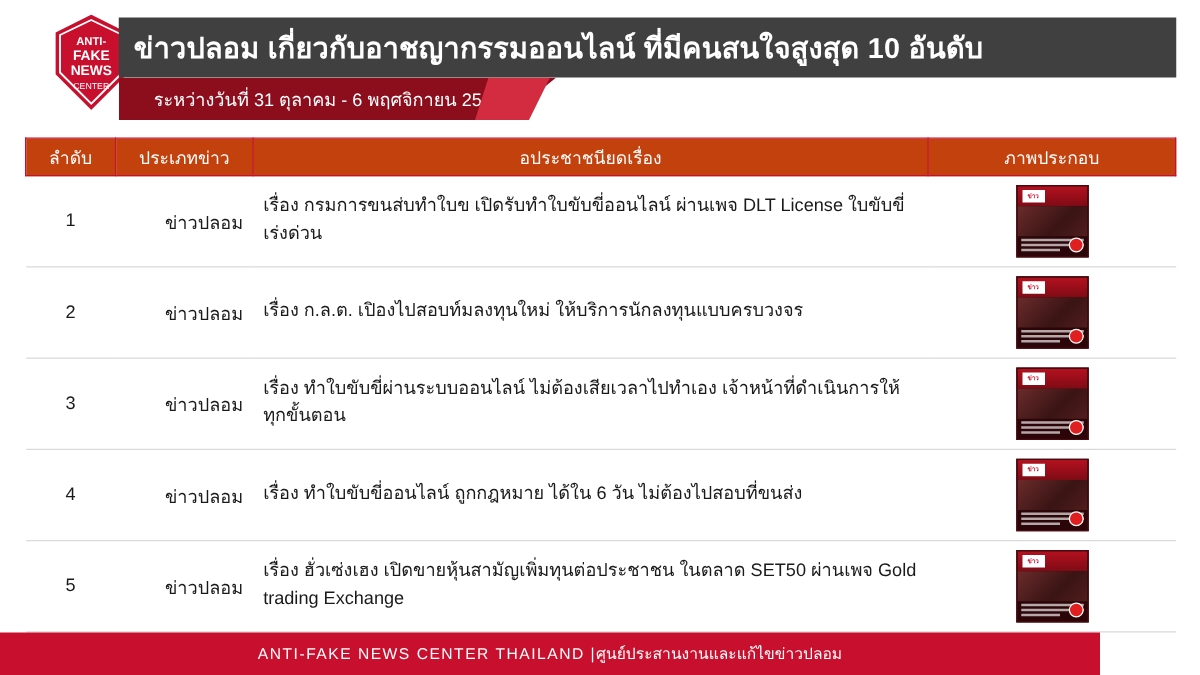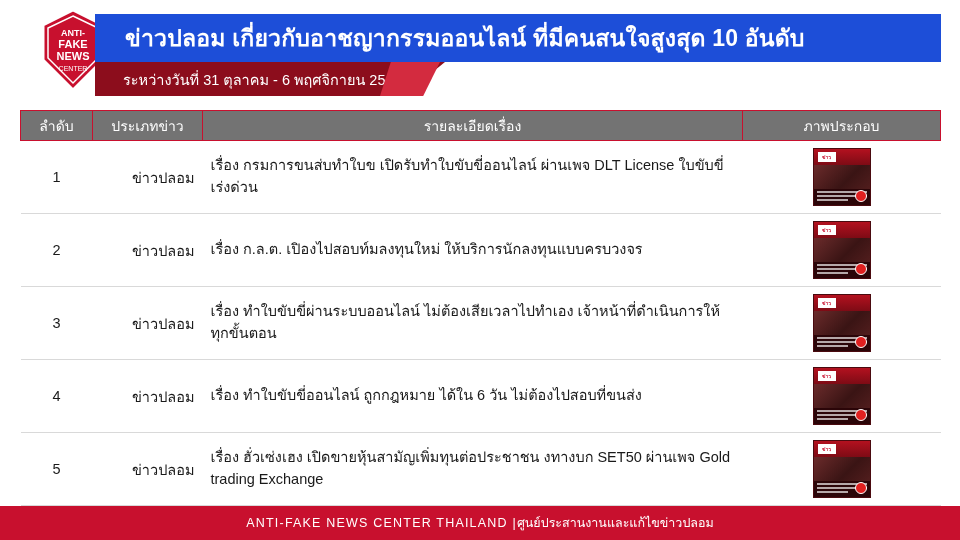--- a/index.html
+++ b/index.html
@@ -14,24 +14,24 @@
     position: relative;
     width: 960px; height: 540px;
     background: #ffffff;
   }
 
   
   .header-bar {
     position: absolute;
     left: 95px; top: 14px;
     width: 846px; height: 48px;
-    background: #1d4ed8;
+    background: #404040;
     display: flex;
     align-items: center;
-    padding-left: 30px;
+    padding-left: 12px;
   }
   .header-bar .title {
     color: #ffffff;
     font-size: 23px;
     font-weight: bold;
     letter-spacing: 0.2px;
     white-space: nowrap;
   }
   .header-bar:after {
     content: "";
@@ -76,21 +76,21 @@
     position: absolute;
     left: 20px; top: 110px;
     width: 920px;
   }
   table.newstable {
     border-collapse: collapse;
     width: 920px;
     table-layout: fixed;
   }
   table.newstable thead th {
-    background: #737373;
+    background: #c2410c;
     color: #ffffff;
     font-size: 14px;
     font-weight: normal;
     height: 30px;
     padding: 0 6px;
     text-align: center;
     vertical-align: middle;
     border: 1px solid #c8102e;
   }
   th.col-rank   { width: 72px; }
@@ -173,21 +173,21 @@
     width: 12px; height: 12px;
     border-radius: 50%;
     background: #e02020;
     border: 1px solid #ffffff;
   }
 
   
   .footer {
     position: absolute;
     left: 0; bottom: 0;
-    width: 960px; height: 34px;
+    width: 880px; height: 34px;
     background: #c8102e;
     display: flex;
     align-items: center;
     justify-content: center;
   }
   .footer .ftext {
     color: #ffffff;
     font-size: 12.5px;
     letter-spacing: 1.2px;
   }
@@ -217,21 +217,21 @@
     <span class="subtitle">ระหว่างวันที่ 31 ตุลาคม - 6 พฤศจิกายน 2568</span>
   </div>
   <div class="header-accent"></div>
 
   <div class="table-wrap">
     <table class="newstable">
       <thead>
         <tr>
           <th class="col-rank">ลำดับ</th>
           <th class="col-type">ประเภทข่าว</th>
-          <th class="col-detail">รายละเอียดเรื่อง</th>
+          <th class="col-detail">อประชาชนียดเรื่อง</th>
           <th class="col-image">ภาพประกอบ</th>
         </tr>
       </thead>
       <tbody>
 
         <tr>
           <td class="rank">1</td>
           <td class="type">ข่าวปลอม</td>
           <td class="detail">เรื่อง กรมการขนส่บทำใบข เปิดรับทำใบขับขี่ออนไลน์ ผ่านเพจ DLT License ใบขับขี่เร่งด่วน</td>
           <td class="image">
@@ -302,21 +302,21 @@
                 <i class="short"></i>
               </div>
               <div class="stamp"></div>
             </div>
           </td>
         </tr>
 
         <tr>
           <td class="rank">5</td>
           <td class="type">ข่าวปลอม</td>
-          <td class="detail">เรื่อง ฮั่วเซ่งเฮง เปิดขายหุ้นสามัญเพิ่มทุนต่อประชาชน งทางบก SET50 ผ่านเพจ Gold trading Exchange</td>
+          <td class="detail">เรื่อง ฮั่วเซ่งเฮง เปิดขายหุ้นสามัญเพิ่มทุนต่อประชาชน ในตลาด SET50 ผ่านเพจ Gold trading Exchange</td>
           <td class="image">
             <div class="thumb">
               <div class="band-top"></div>
               <div class="badge">ข่าว</div>
               <div class="photo"></div>
               <div class="lines">
                 <i></i>
                 <i></i>
                 <i class="short"></i>
               </div>

